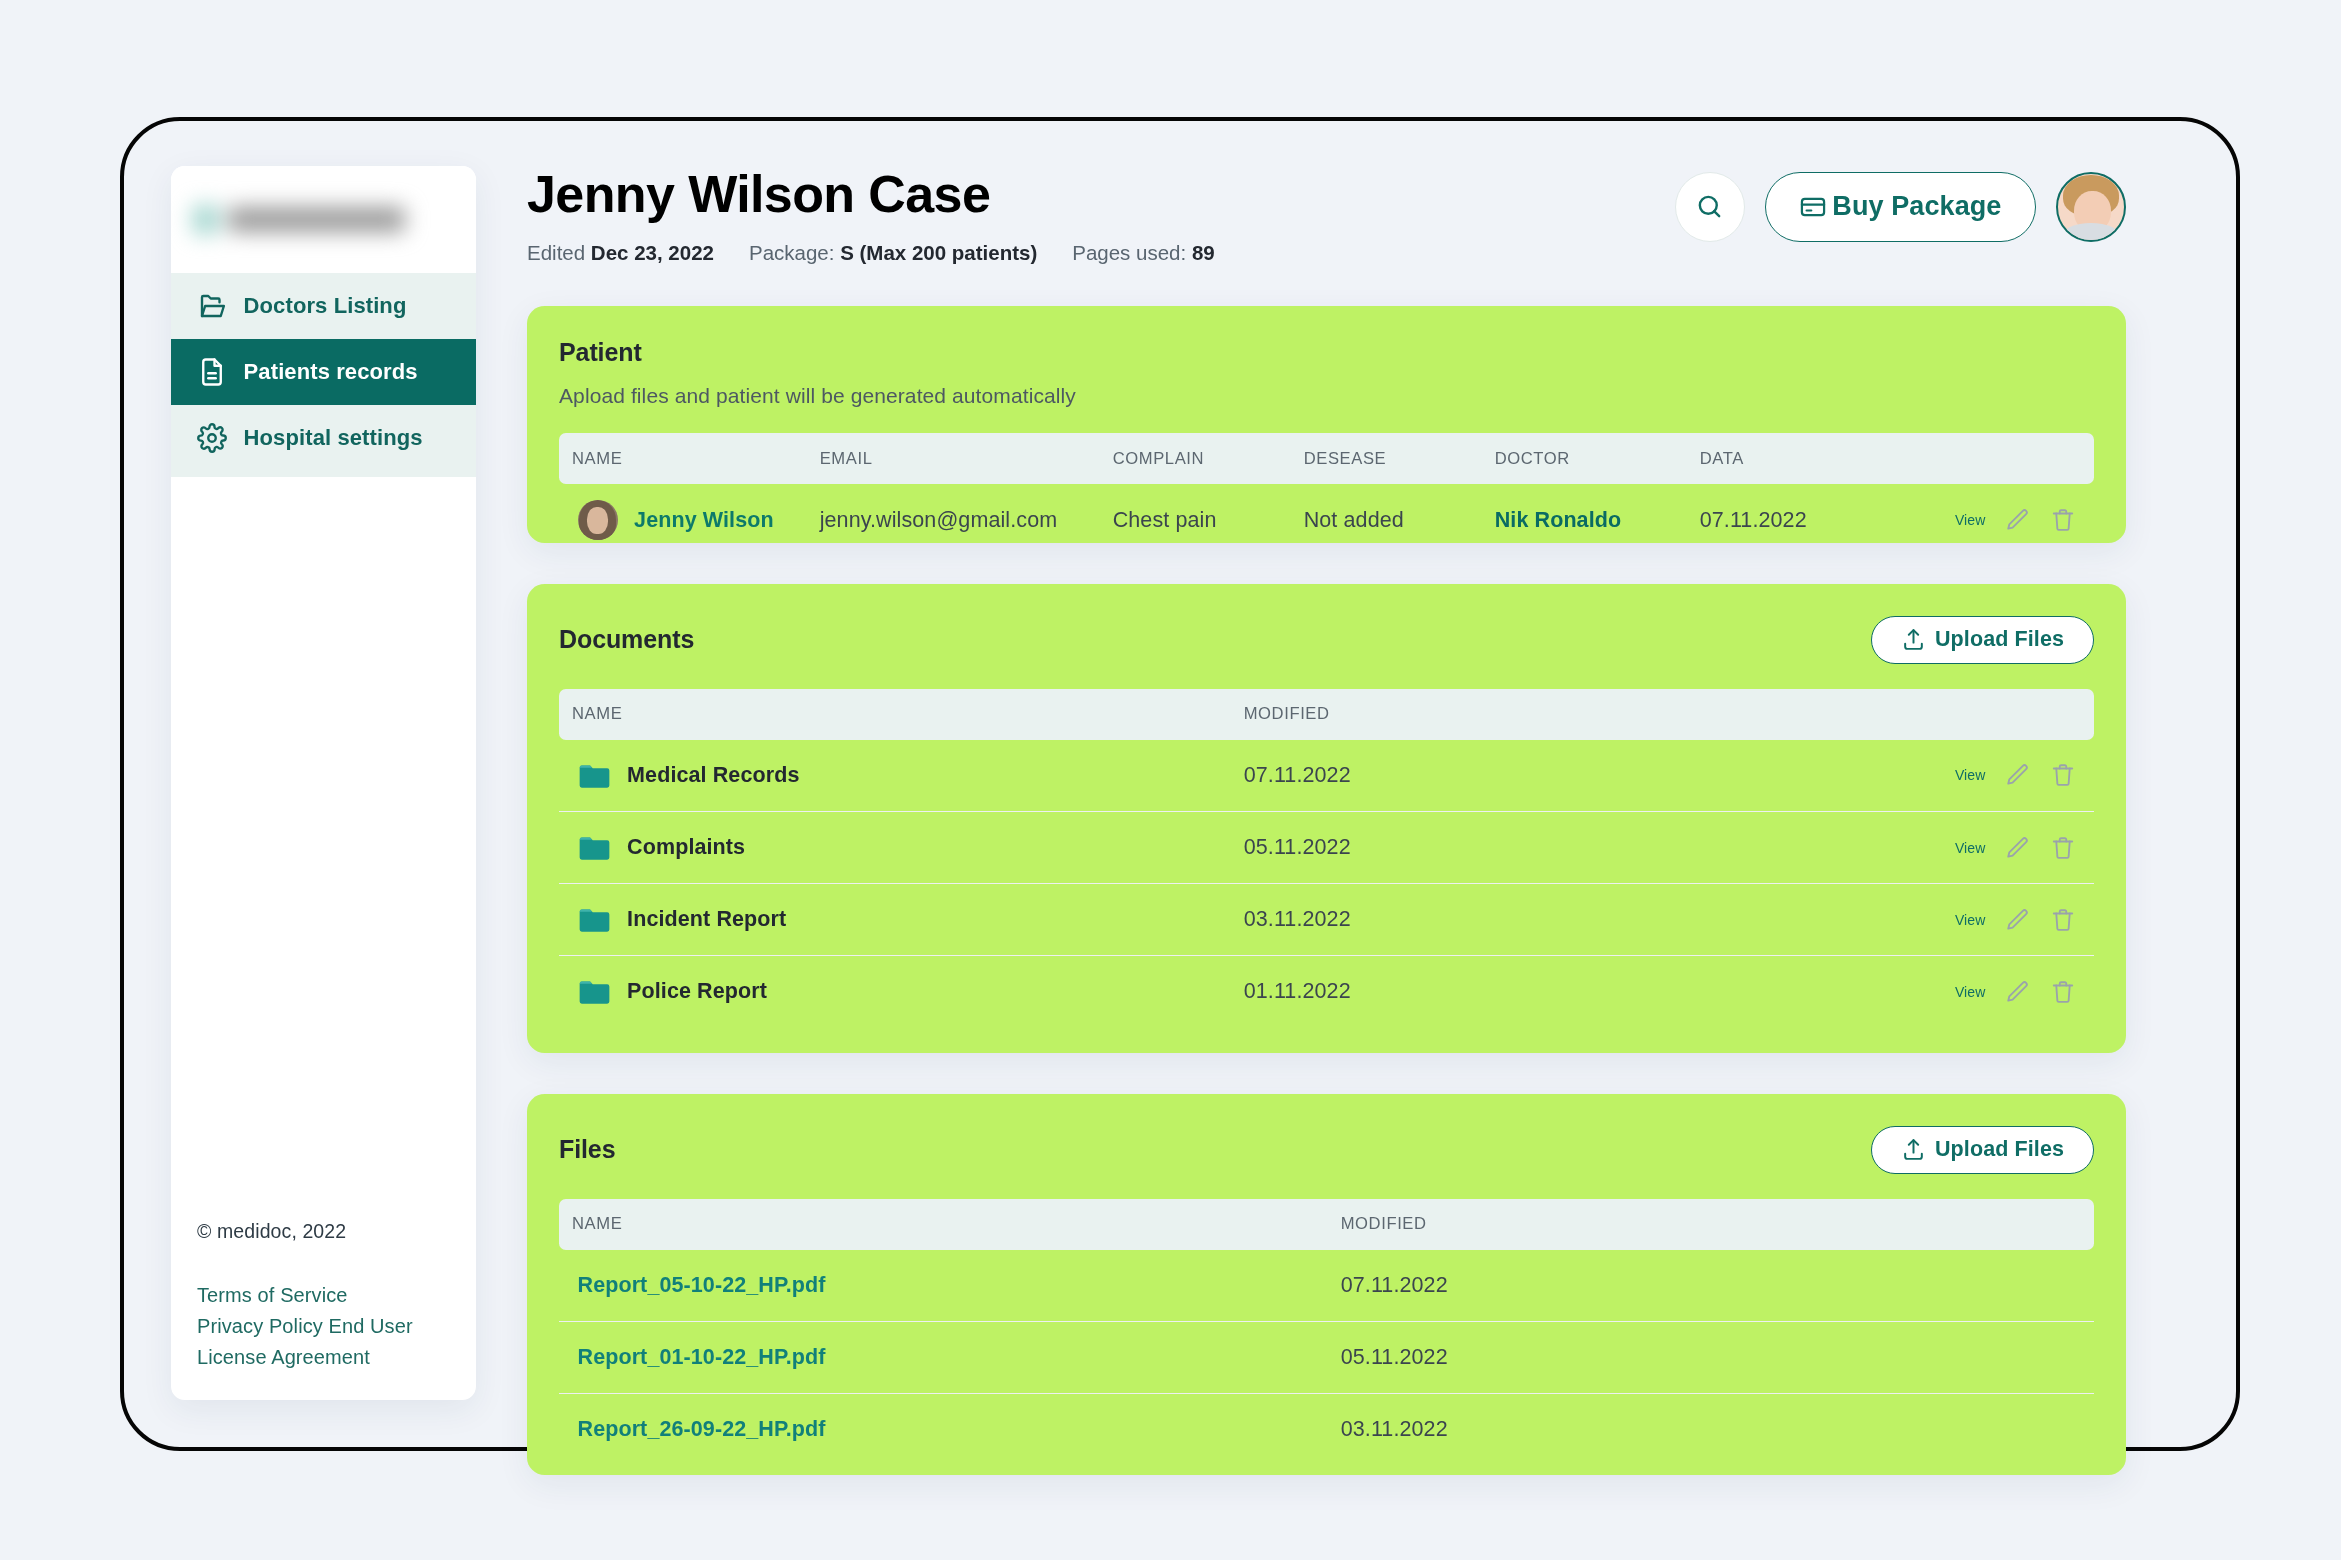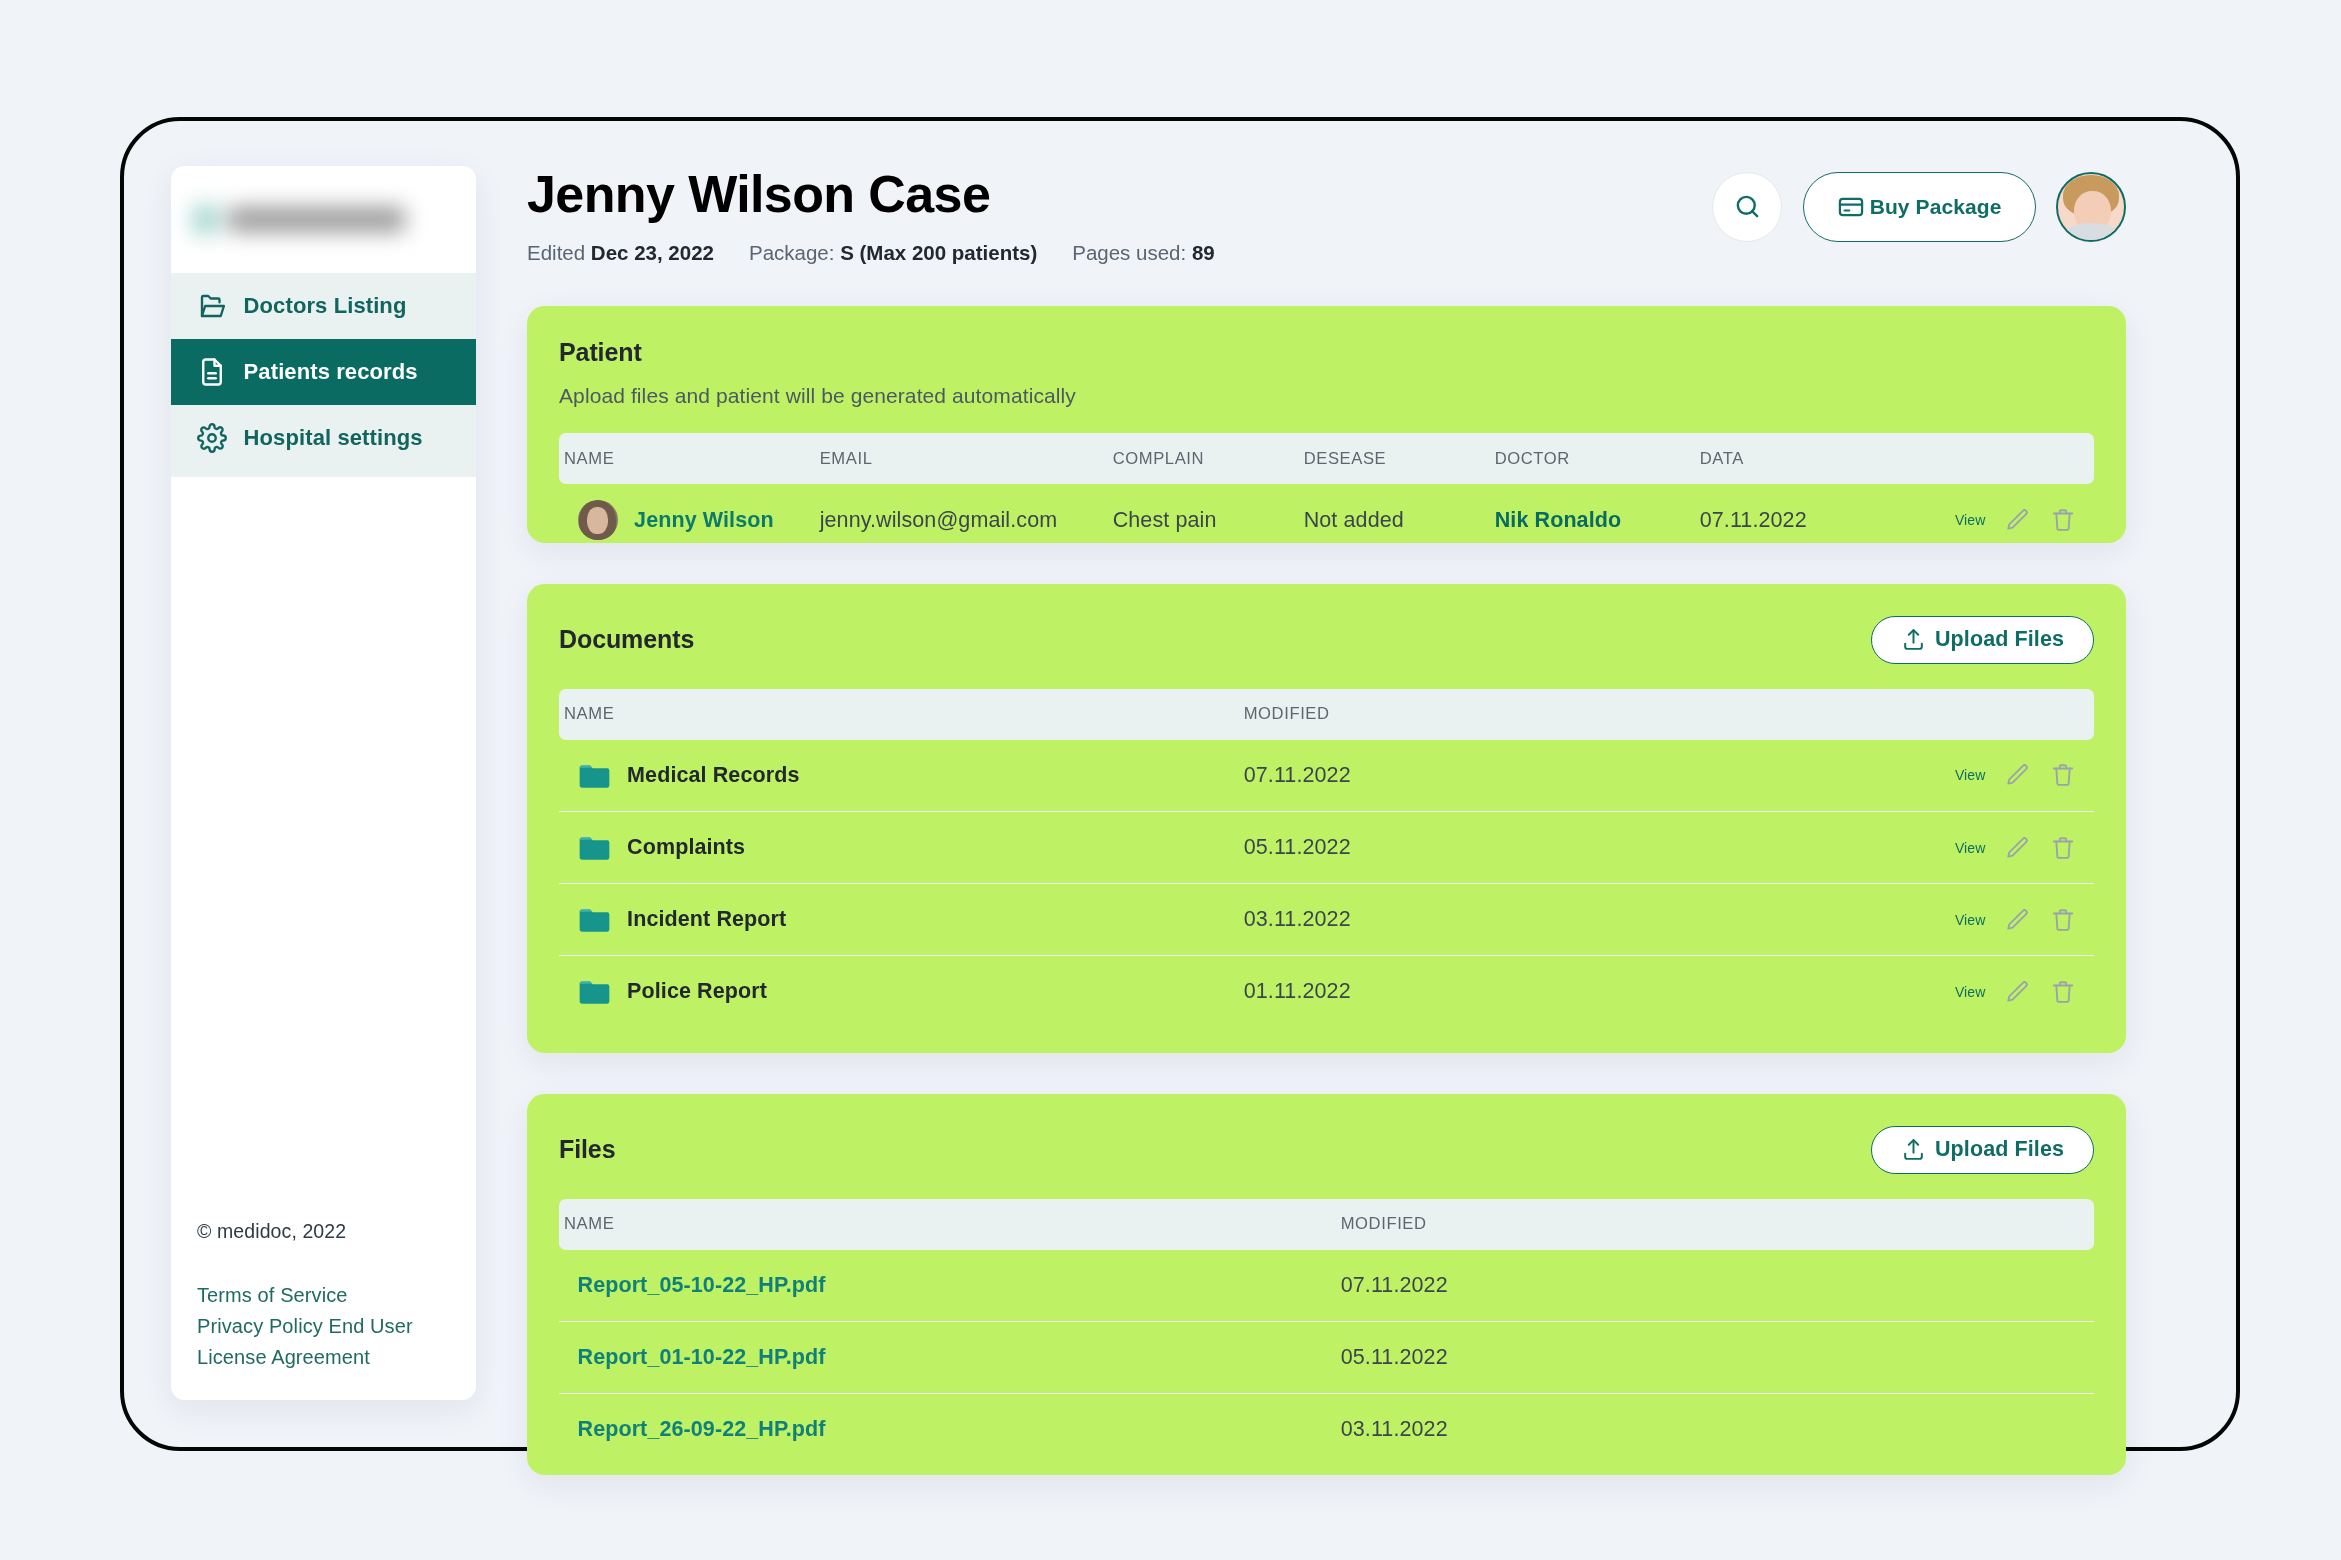--- a/index.html
+++ b/index.html
@@ -88,21 +88,21 @@
     width: 70px; height: 70px; border-radius: 50%;
     background: #ffffff; border: 1.4px solid #e2eae9;
     display: flex; align-items: center; justify-content: center;
     cursor: pointer;
   }
   #buy-package-button {
     height: 70px; padding: 0 33px;
     border-radius: 35px;
     background: #ffffff; border: 1.8px solid #0f6d65;
     display: flex; align-items: center; gap: 5px;
-    color: #0f6d65; font-size: 21px; font-weight: 600;
+    color: #0f6d65; font-size: 27px; font-weight: 600;
     cursor: pointer; letter-spacing: 0.1px;
   }
   #avatar-button {
     width: 70px; height: 70px; border-radius: 50%;
     border: 2px solid #0f6d65;
     overflow: hidden; cursor: pointer;
     background: #f6d9c8;
     position: relative;
   }
   .av-hair { position:absolute; left:8%; top:2%; width:84%; height:62%; background:#c99a5e; border-radius:50% 50% 42% 42%; }
@@ -132,21 +132,21 @@
 
   table { width: 100%; border-collapse: collapse; table-layout: fixed; }
   thead th {
     background: #e9f2f0;
     font-size: 16.6px; font-weight: 400; color: #5c6770;
     letter-spacing: 0.6px;
     text-align: left;
     height: 51px;
     padding: 0 11.7px;
   }
-  thead th:first-child { border-radius: 6.8px 0 0 6.8px; padding-left: 5px; }
+  thead th:first-child { border-radius: 6.8px 0 0 6.8px; padding-left: 13px; }
   thead th:last-child  { border-radius: 0 6.8px 6.8px 0; }
   tbody td {
     height: 72px;
     font-size: 21.5px; color: #3b454e;
     padding: 0 11.7px;
     border-bottom: 1.2px solid #edf0f2;
     letter-spacing: 0.1px;
   }
   tbody tr:last-child td { border-bottom: none; }
   tbody td:first-child { padding-left: 18.5px; }

